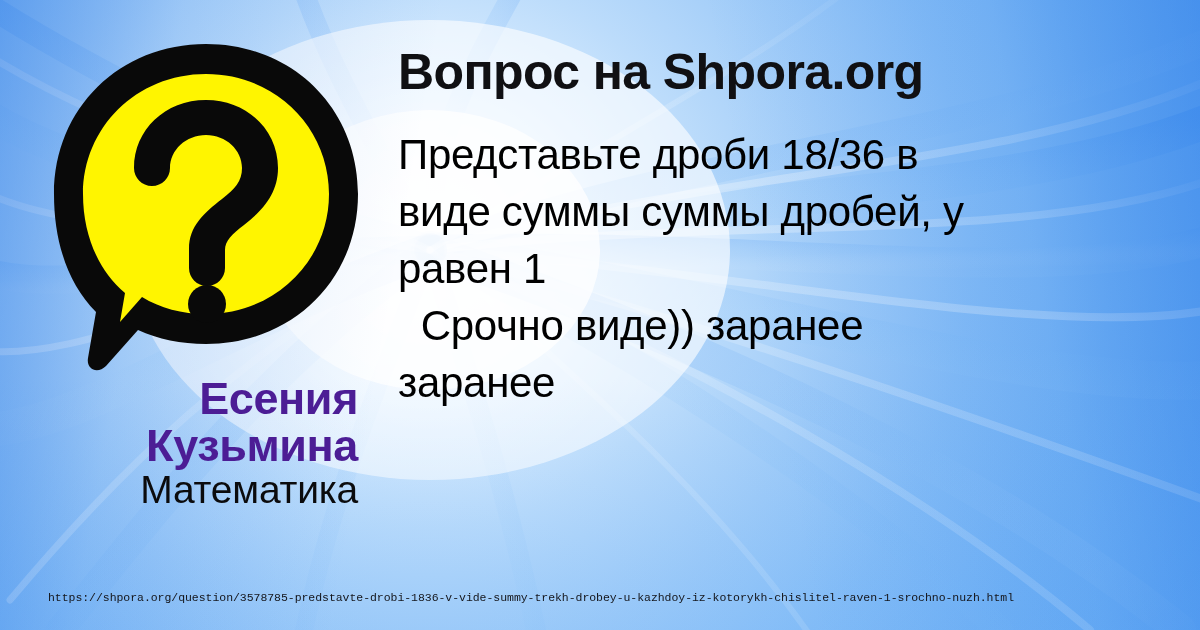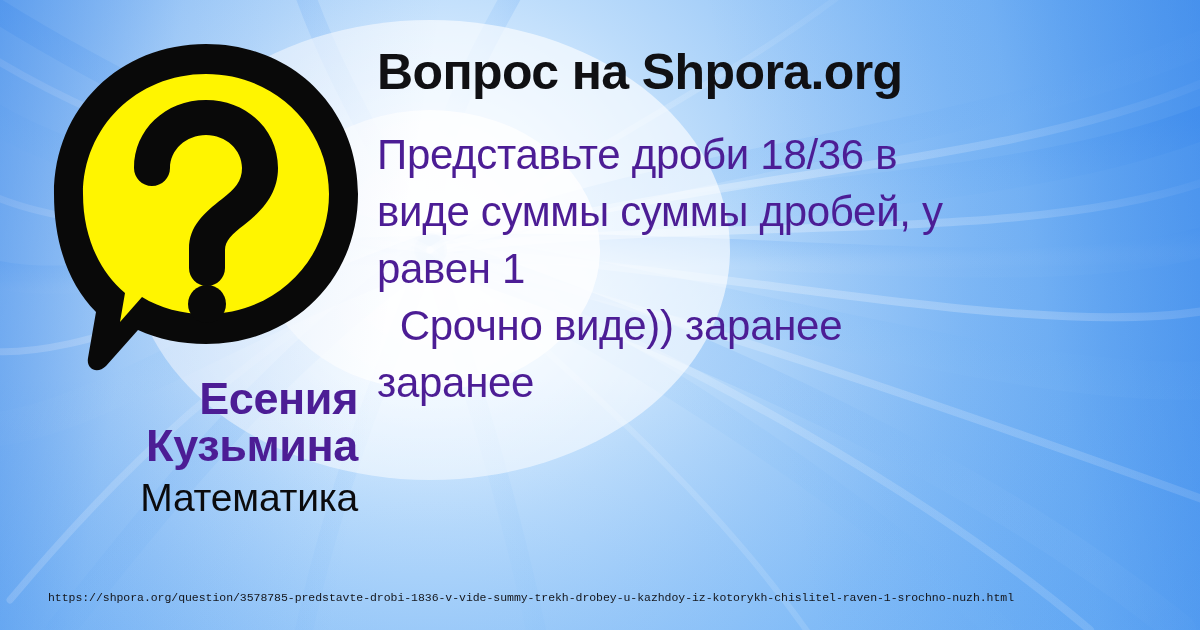--- a/index.html
+++ b/index.html
@@ -80,49 +80,48 @@
   }
   .author-name {
     font-size: 45px;
     font-weight: bold;
     line-height: 1.04;
     color: #4c1d95;
     letter-spacing: -0.4px;
     white-space: pre-line;
   }
   .author-subject {
-    margin-top: 8px;
     font-size: 39px;
     font-weight: normal;
     line-height: 1.05;
     color: #0b0b0d;
     letter-spacing: -0.2px;
     padding-left: 12px;
   }
 
   
   .right-col {
     position: absolute;
-    left: 377px;
+    left: 398px;
     top: 46px;
     width: 790px;
   }
   .site-title {
     font-size: 50px;
     font-weight: bold;
     color: #101013;
     line-height: 1.05;
     letter-spacing: -0.6px;
     white-space: nowrap;
   }
   .question-body {
     margin-top: 27px;
     font-size: 42px;
     font-weight: normal;
-    color: #4c1d95;
+    color: #000000;
     line-height: 1.36;
     letter-spacing: -0.3px;
   }
   .question-body p {
     margin: 0;
     white-space: pre-wrap;
   }
 
   
   .footer-url {

